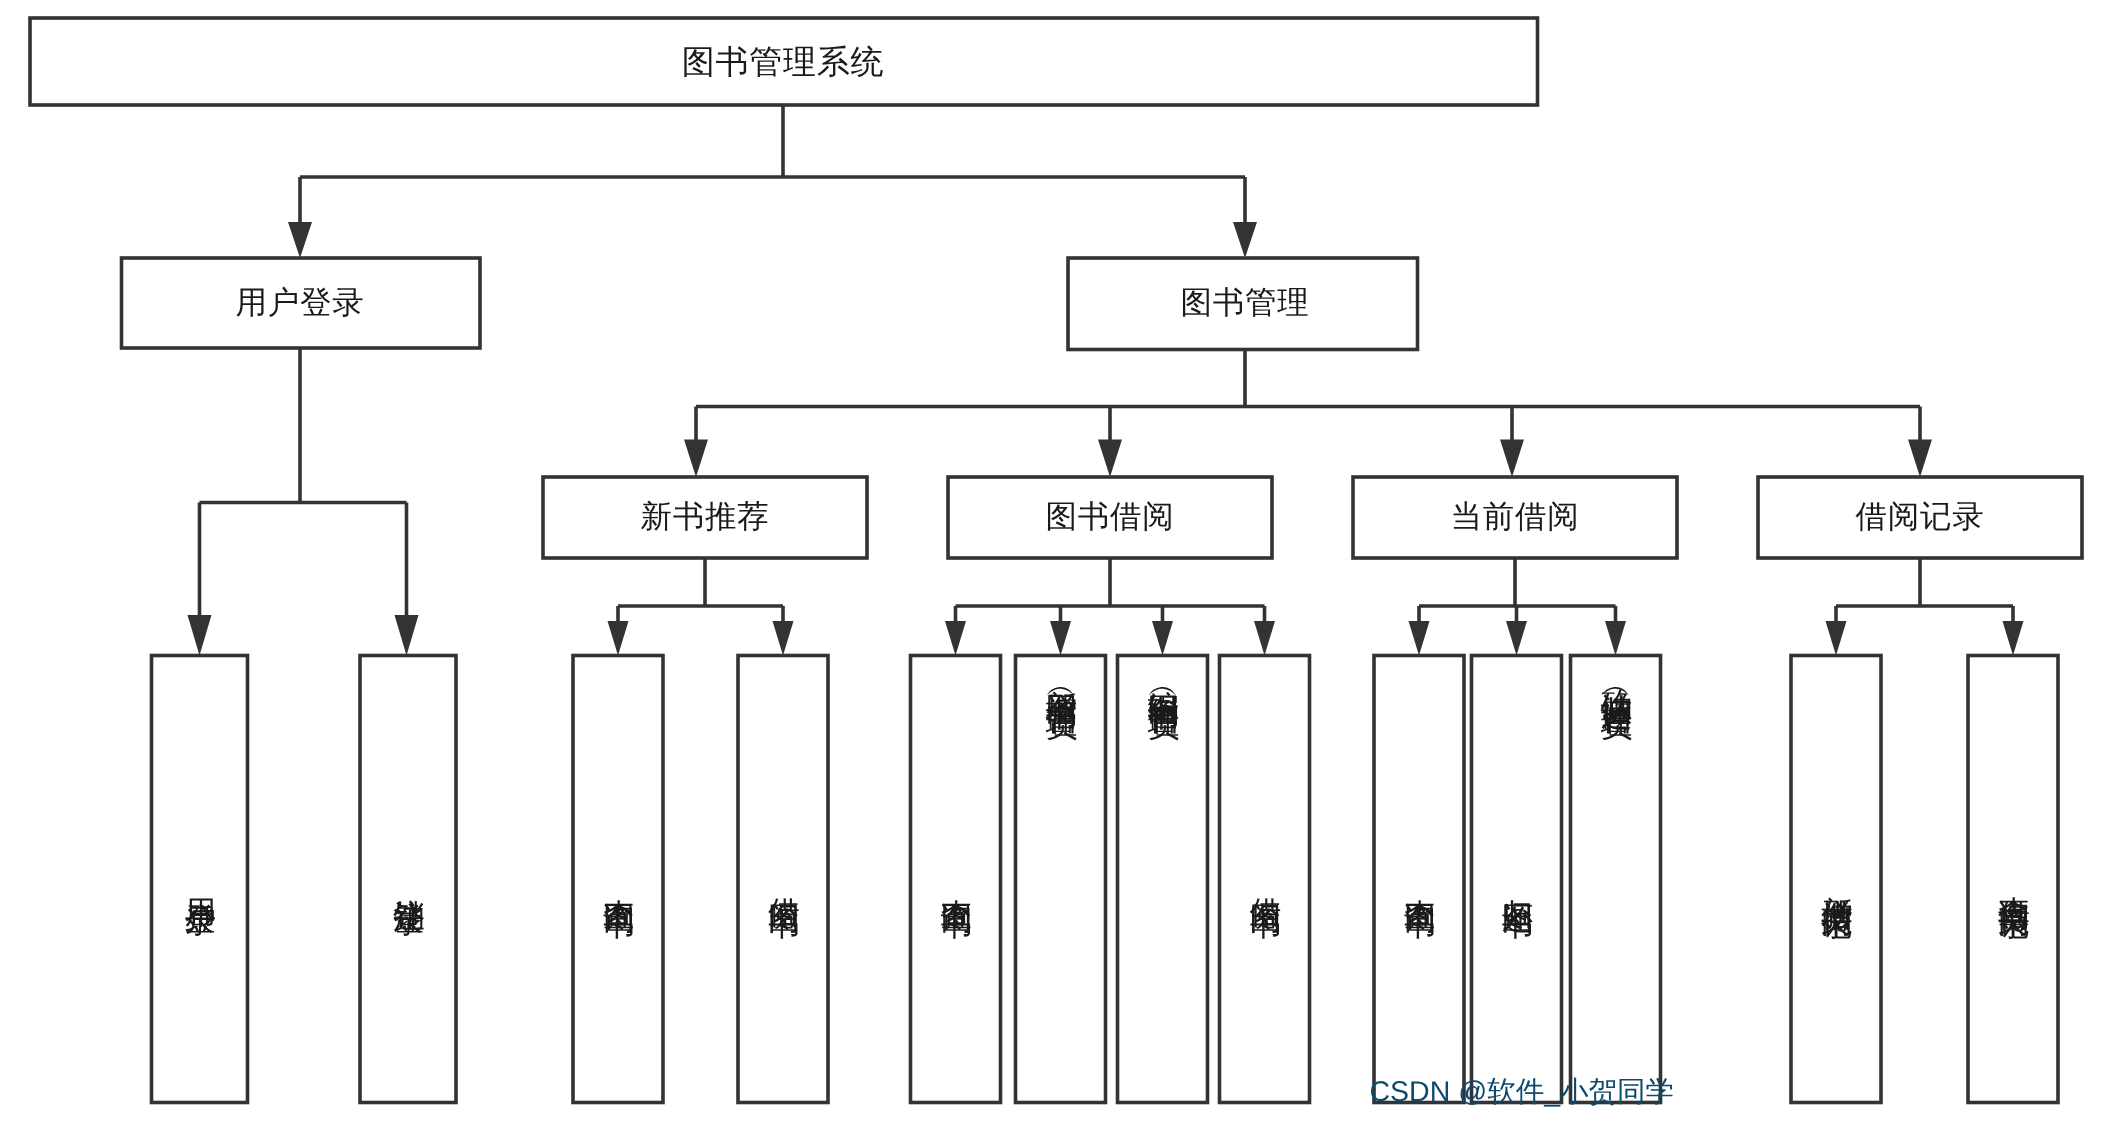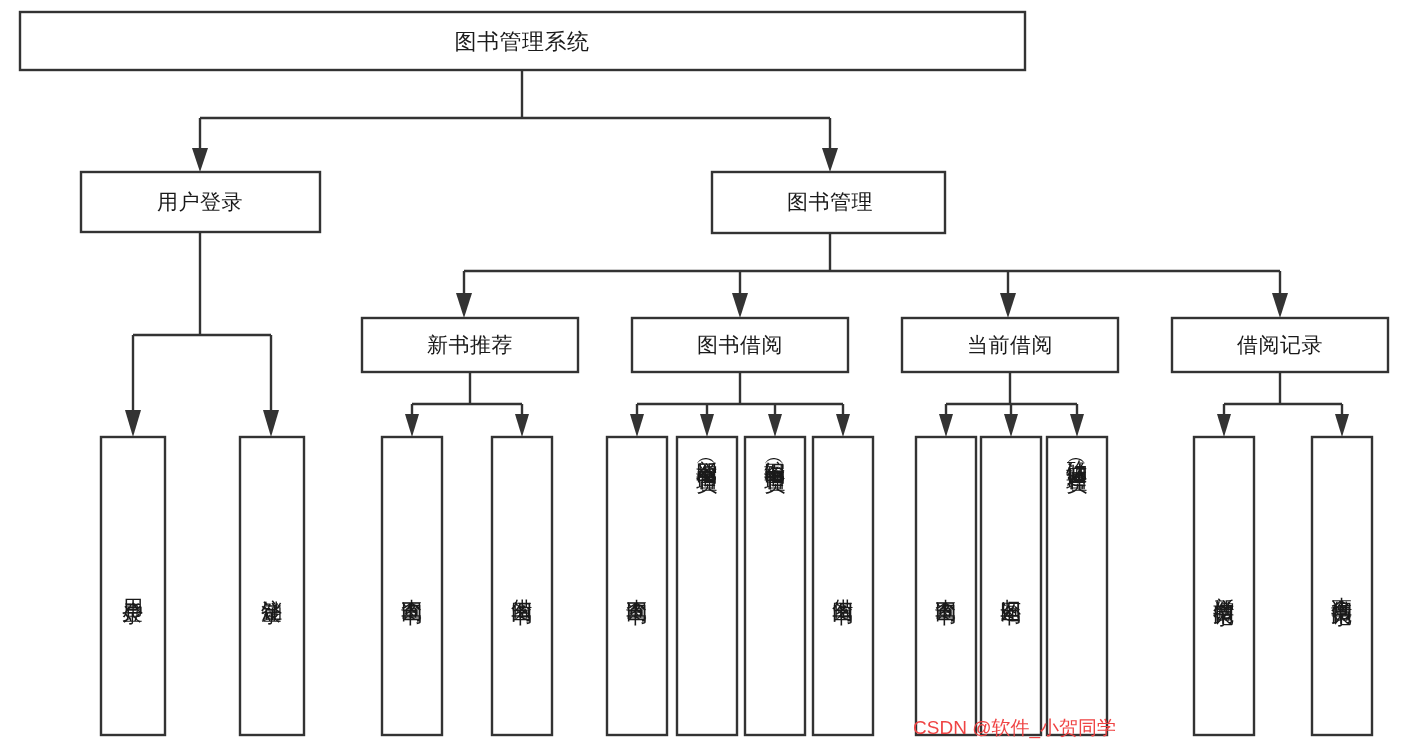--- a/index.html
+++ b/index.html
@@ -73,21 +73,21 @@
     letter-spacing: 2px;
     white-space: nowrap;
     text-align: center;
   }
   .watermark {
     position: absolute;
     right: 16px;
     bottom: 6px;
     font-family: "Liberation Sans", "DejaVu Sans", sans-serif;
     font-size: 19px;
-    color: #ef4444;
+    color: #0c4a6e;
     white-space: nowrap;
     user-select: none;
   }
 </style>
 </head>
 <body>
 
 <div id="diagram-root">
 
   <svg class="diagram" viewBox="0 0 1405 747" xmlns="http://www.w3.org/2000/svg">

